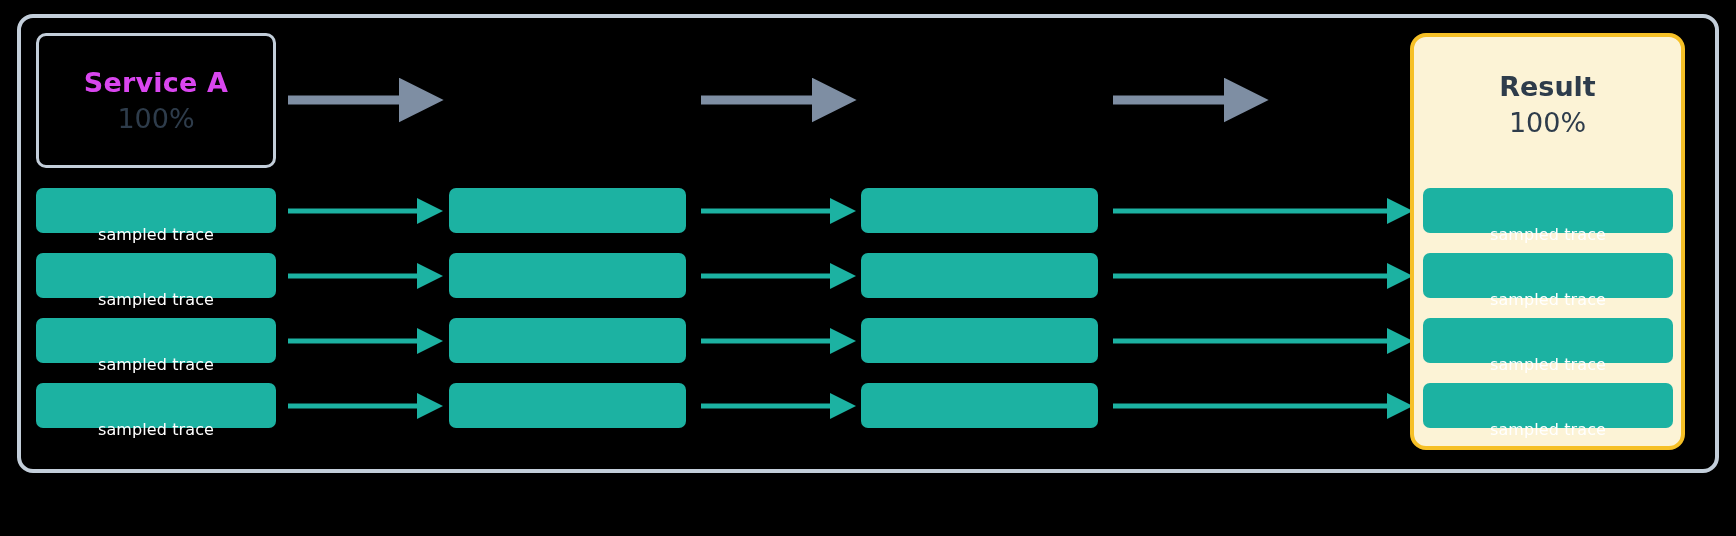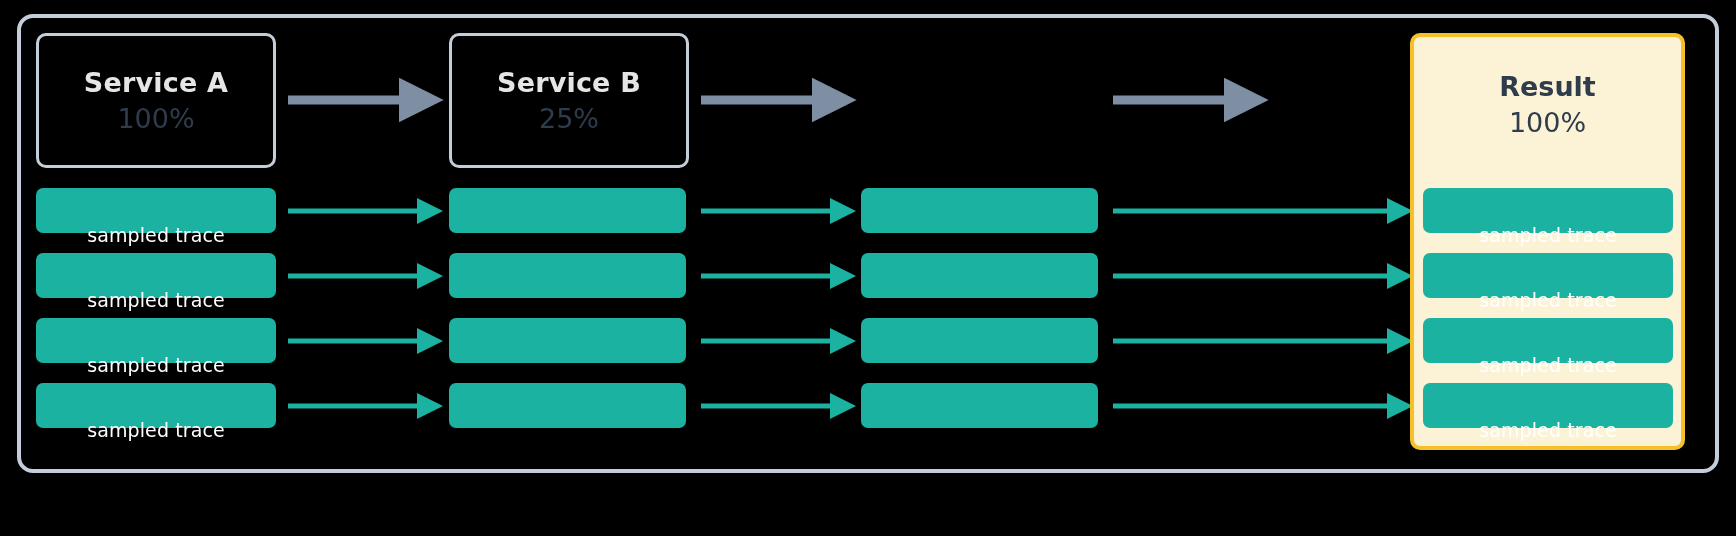--- a/index.html
+++ b/index.html
@@ -41,40 +41,40 @@
     background: transparent;
     display: flex;
     flex-direction: column;
     align-items: center;
     justify-content: center;
     gap: 4px;
   }
   .service-name {
     font-size: 27px;
     font-weight: bold;
-    color: #e5e5e5;
+    color: #d946ef;
     letter-spacing: 0.2px;
     line-height: 1.15;
   }
   .service-pct {
     font-size: 27px;
     font-weight: normal;
     color: #2E3C4B;
     line-height: 1.15;
   }
 
   
   .result-panel {
     position: absolute;
     left: 1410px;
     top: 33px;
     width: 275px;
     height: 417px;
     border: 4px solid #F6C026;
-    border-radius: 10px;
+    border-radius: 16px;
     background: #FCF3D6;
     padding-left: 24px;
   }
   .result-head {
     position: absolute;
     left: 0;
     top: 0;
     width: 100%;
     height: 135px;
     display: flex;
@@ -100,21 +100,21 @@
   .trace-bar {
     position: absolute;
     height: 45px;
     background: #1CB2A2;
     border-radius: 7px;
     display: flex;
     align-items: center;
     justify-content: center;
   }
   .trace-bar .trace-label {
-    font-size: 19px;
+    font-size: 16px;
     color: #FFFFFF;
     font-weight: normal;
     letter-spacing: 0.1px;
     white-space: nowrap;
     margin-top: 48px;
   }
 
   
   .arrow-layer {
     position: absolute;
@@ -160,24 +160,20 @@
         <line x1="701" y1="406" x2="836" y2="406" stroke="#1CB2A2" stroke-width="5" marker-end="url(#head-teal)"></line>
         <line x1="1113" y1="406" x2="1393" y2="406" stroke="#1CB2A2" stroke-width="5" marker-end="url(#head-teal)"></line>
       </g>
   </svg>
 
   <div class="service-box" id="box-service-a" style="left: 36px; width: 240px;">
     <div class="service-name">Service A</div>
     <div class="service-pct">100%</div>
   </div>
 
-  <div class="service-box" id="box-service-b" style="left: 449px; width: 240px;">
-    <div class="service-name">Service B</div>
-    <div class="service-pct">25%</div>
-  </div>
 
 
   <div class="result-panel" id="panel-result" style="left: 1410px; width: 275px; border-color: rgb(246, 192, 38); background: rgb(252, 243, 214);">
     <div class="result-head">
       <div class="result-name">Result</div>
       <div class="result-pct">100%</div>
     </div>
   </div>
 
   <div id="trace-bar-layer">

